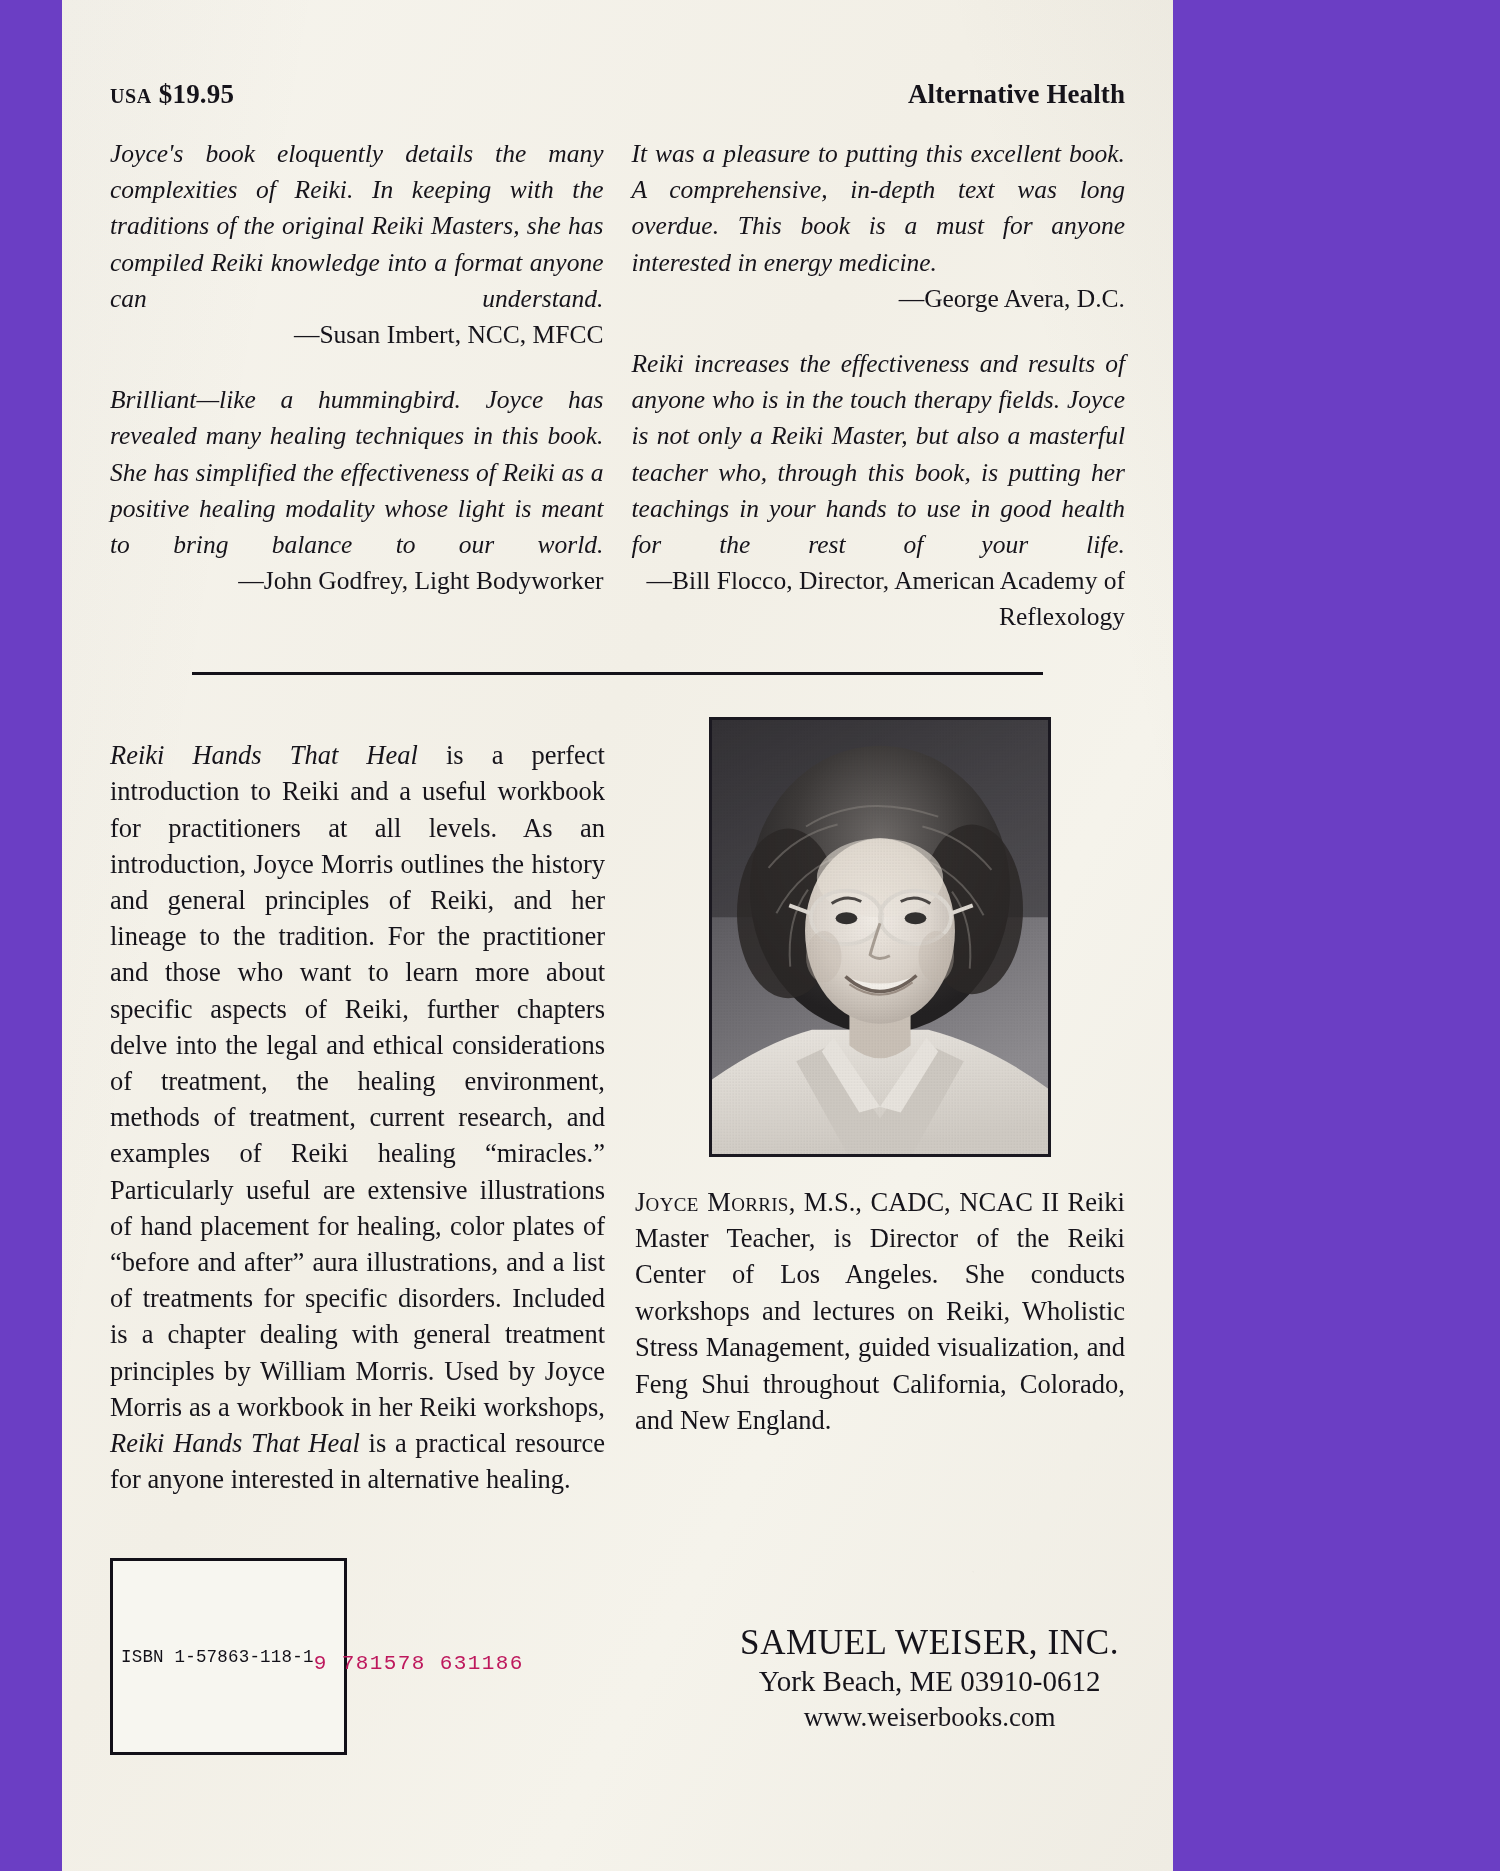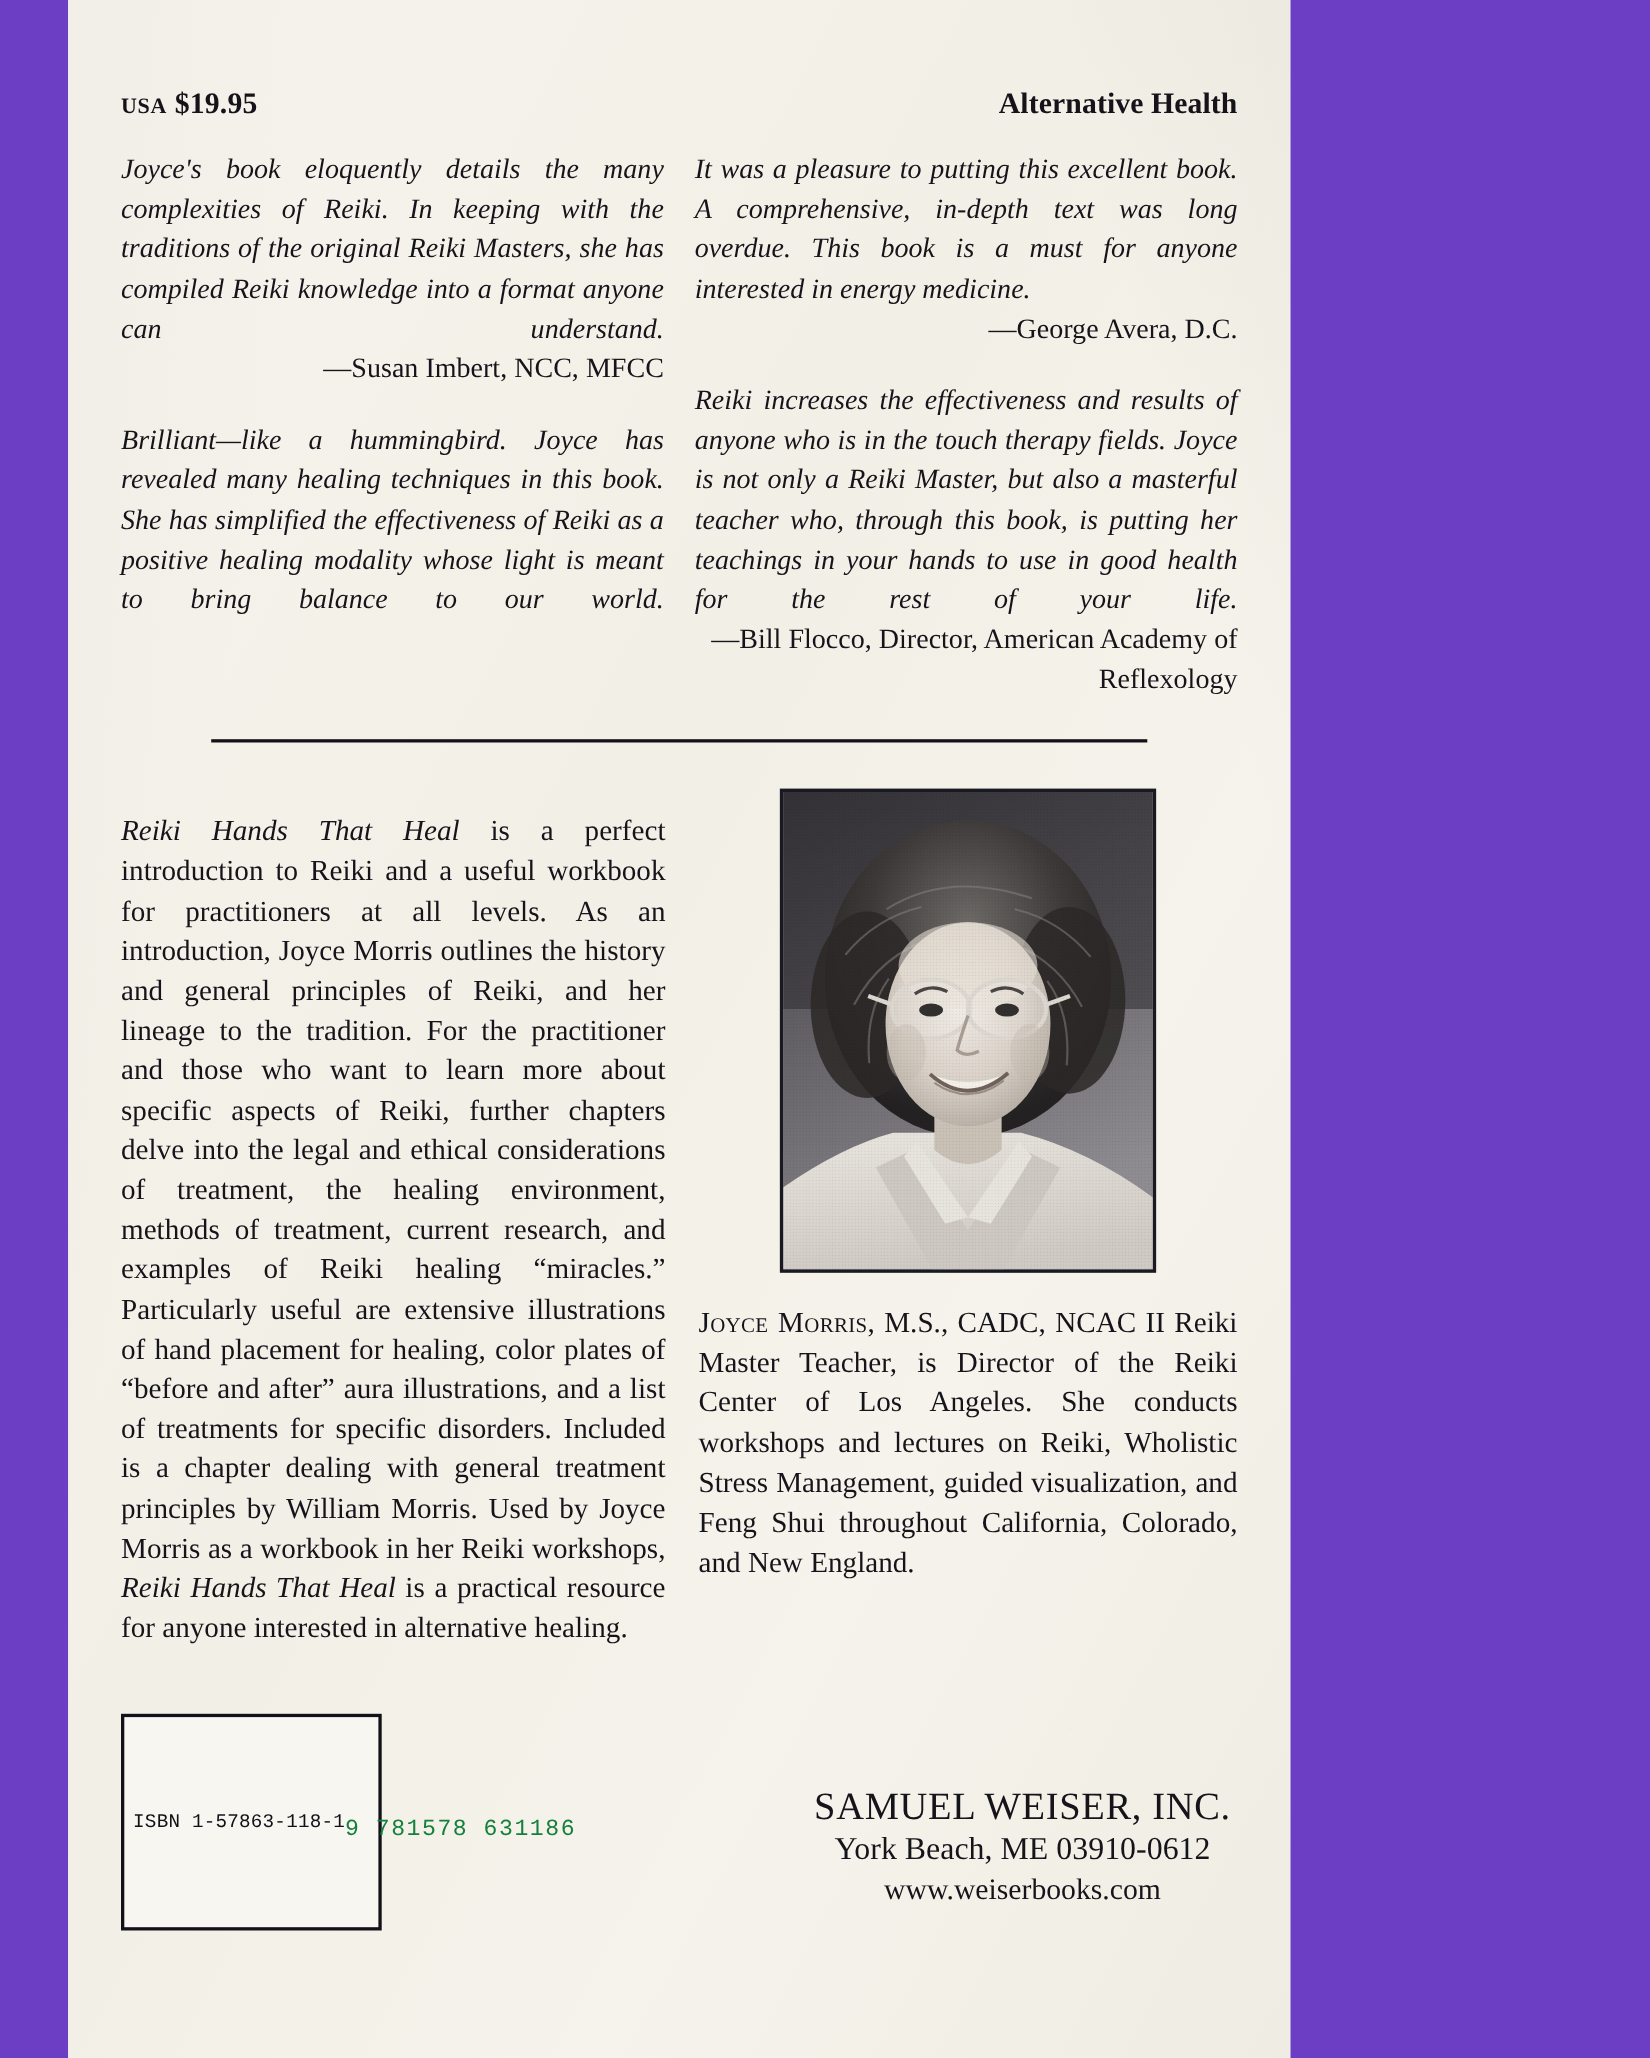--- a/index.html
+++ b/index.html
@@ -192,21 +192,21 @@
   }
   .bars {
     width: 205px;
     height: 118px;
     display: block;
   }
   .ean-line {
     font-family: "Liberation Mono", monospace;
     font-size: 21px;
     letter-spacing: 1.4px;
-    color: #15803d;
+    color: #be185d;
     margin-top: 10px;
     white-space: nowrap;
   }
 
   
   .publisher {
     text-align: center;
     color: #16141b;
     padding-right: 6px;
     padding-bottom: 22px;
@@ -257,20 +257,21 @@
         </div>
         <div class="category">Alternative Health</div>
       </div>
 
       <div class="blurb-cols">
         <div class="blurb-col">
           <div class="blurb">Joyce's book eloquently details the many complexities of Reiki. In keeping with the traditions of the original Reiki Masters, she has compiled Reiki knowledge into a format anyone can understand.</div>
           <div class="attrib">—Susan Imbert, NCC, MFCC</div>
           <div class="blurb-gap"></div>
           <div class="blurb">Brilliant—like a hummingbird. Joyce has revealed many healing techniques in this book. She has simplified the effectiveness of Reiki as a positive healing modality whose light is meant to bring balance to our world.</div>
+          <div class="attrib">—John Godfrey, Light Bodyworker</div>
         </div>
         <div class="blurb-col">
           <div class="blurb nolast">It was a pleasure to putting this excellent book. A comprehensive, in-depth text was long overdue. This book is a must for anyone interested in energy medicine.</div>
           <div class="attrib">—George Avera, D.C.</div>
           <div class="blurb-gap"></div>
           <div class="blurb">Reiki increases the effectiveness and results of anyone who is in the touch therapy fields. Joyce is not only a Reiki Master, but also a masterful teacher who, through this book, is putting her teachings in your hands to use in good health for the rest of your life.</div>
           <div class="attrib">—Bill Flocco, Director, American Academy of Reflexology</div>
         </div>
       </div>
 

